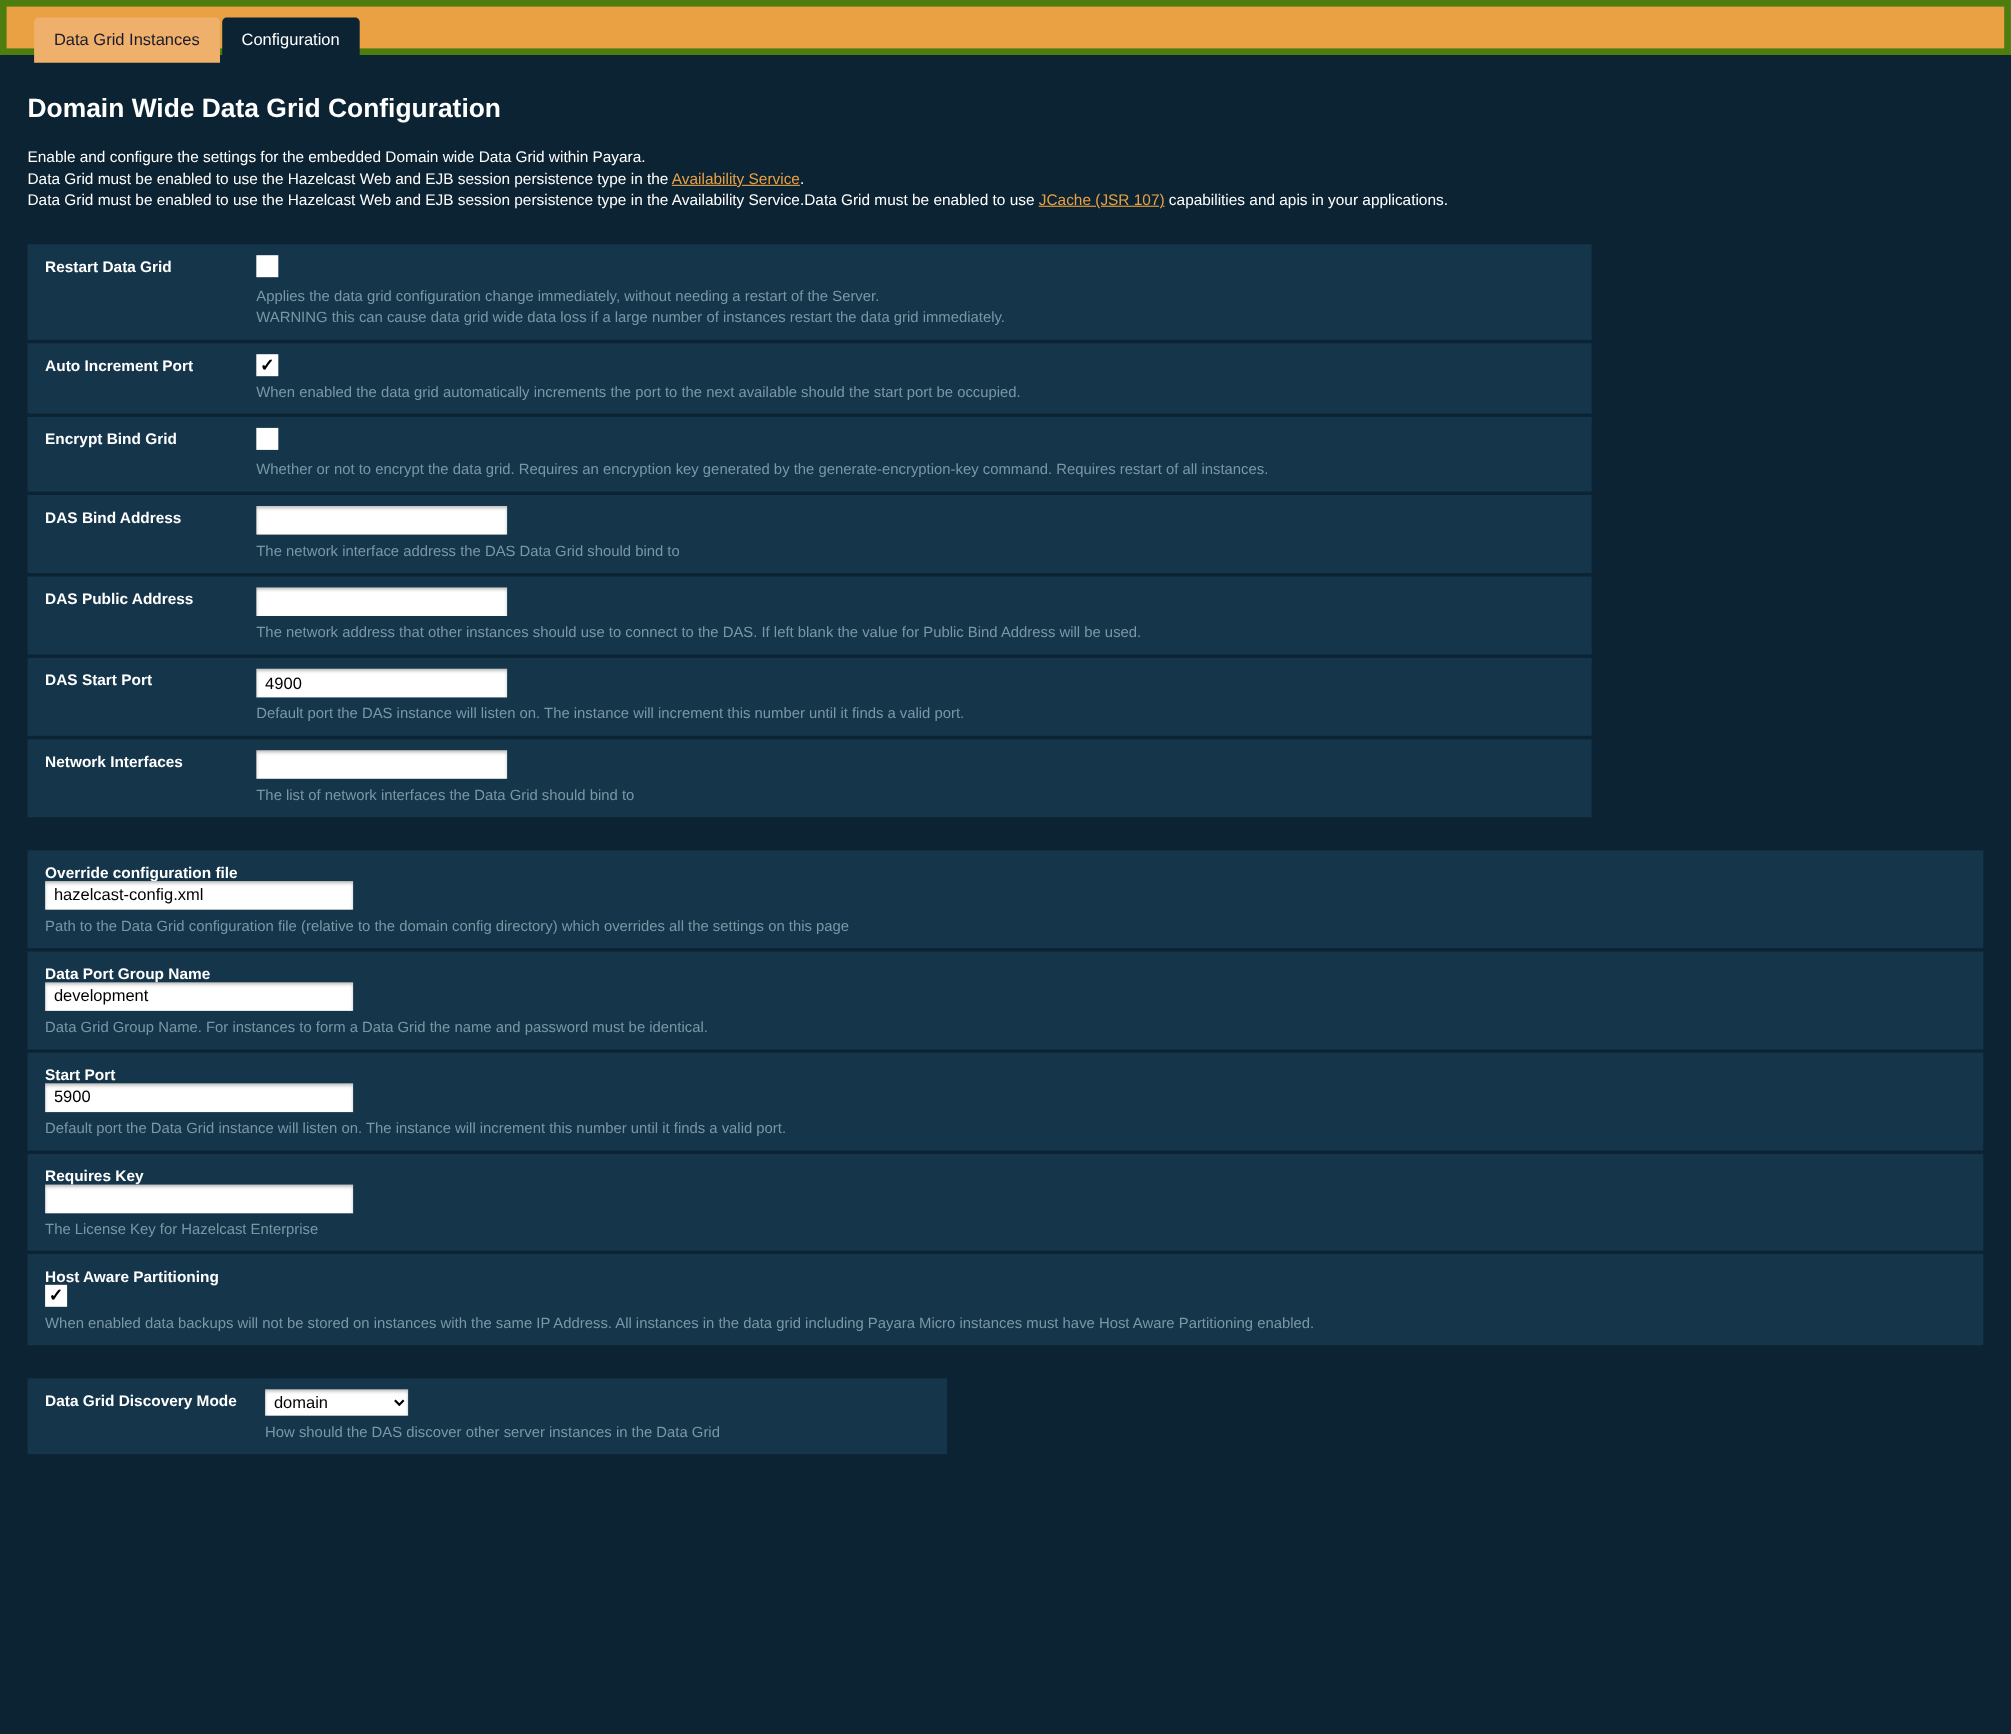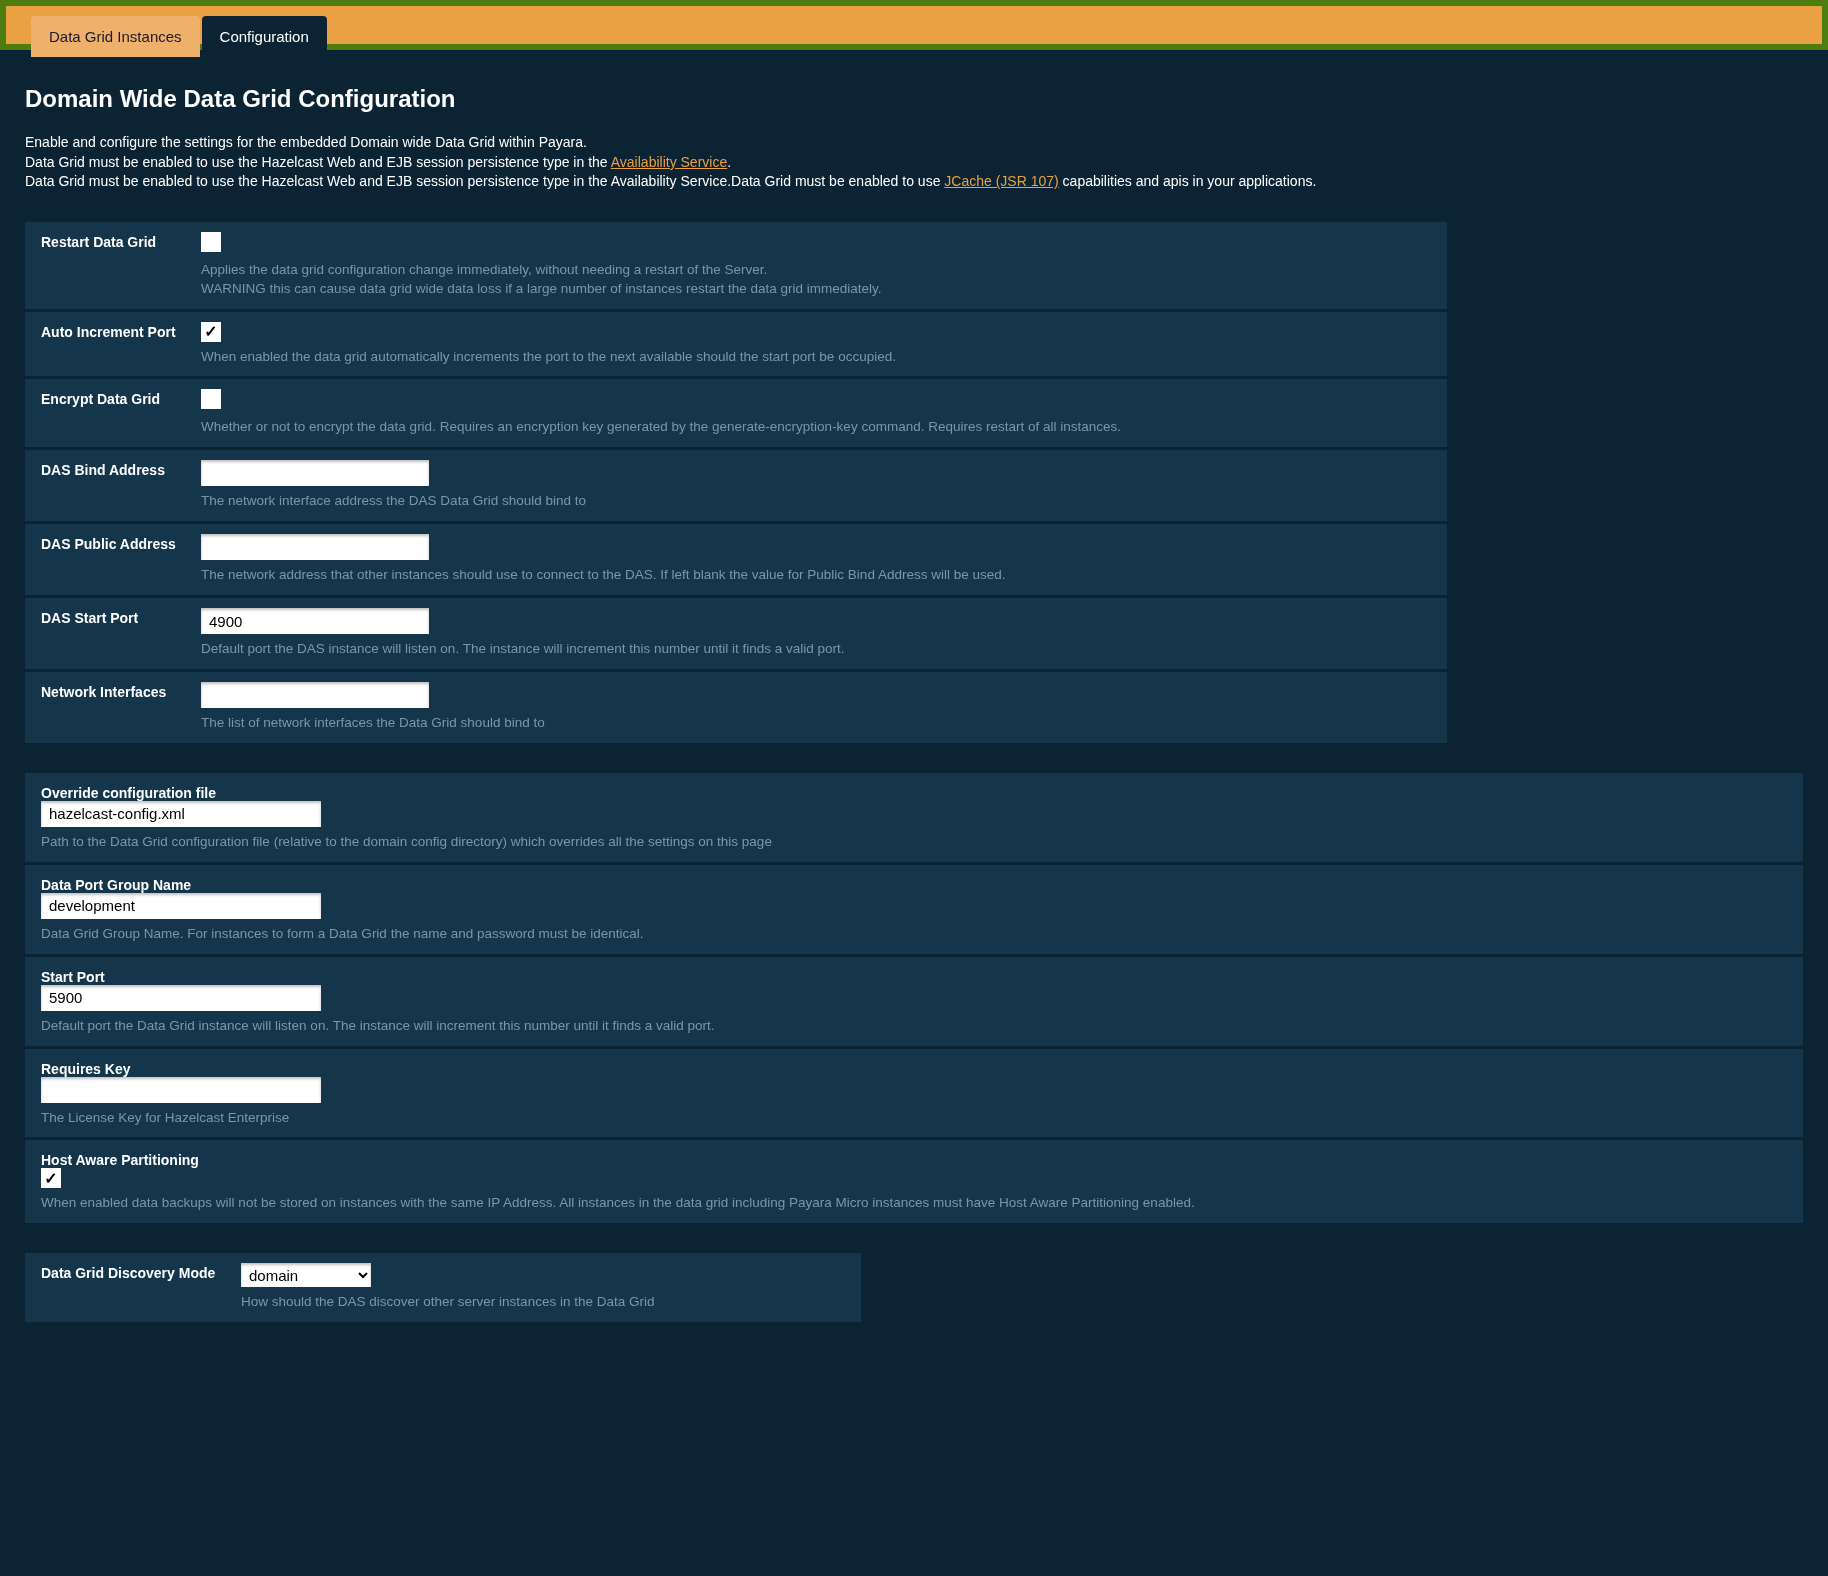--- a/index.html
+++ b/index.html
@@ -59,21 +59,21 @@
   }
   .section-1 .form-row { width: 80%; }
   .section-2 .form-row { width: 100%; flex-direction: column; }
   .section-3 .form-row { width: 47%; }
   .label-cell {
     flex: 0 0 auto;
     font-weight: bold;
     font-size: 14px;
     padding-top: 2px;
   }
-  .section-1 .label-cell { width: 160px; }
+  .section-1 .label-cell { width: 192px; }
   .section-2 .label-cell { width: 200px; }
   .section-3 .label-cell { width: 200px; }
   .value-cell { flex: 1; }
   .cb {
     width: 20px; height: 20px; background: #fff; display: inline-flex;
     align-items: center; justify-content: center; color: #000;
     font-size: 16px; font-weight: bold; cursor: pointer;
     margin-bottom: 6px;
   }
   .txt {
@@ -123,21 +123,21 @@
       </div>
     </div>
     <div class="form-row">
       <div class="label-cell">Auto Increment Port</div>
       <div class="value-cell">
         <div class="cb">✓</div>
         <div class="hint">When enabled the data grid automatically increments the port to the next available should the start port be occupied.</div>
       </div>
     </div>
     <div class="form-row">
-      <div class="label-cell">Encrypt Data Grid</div>
+      <div class="label-cell">Encrypt Bind Grid</div>
       <div class="value-cell">
         <div class="cb"></div>
         <div class="hint">Whether or not to encrypt the data grid. Requires an encryption key generated by the generate-encryption-key command. Requires restart of all instances.</div>
       </div>
     </div>
     <div class="form-row">
       <div class="label-cell">DAS Bind Address</div>
       <div class="value-cell">
         <input class="txt txt-sm" value="" style="">
         <div class="hint">The network interface address the DAS Data Grid should bind to</div>

